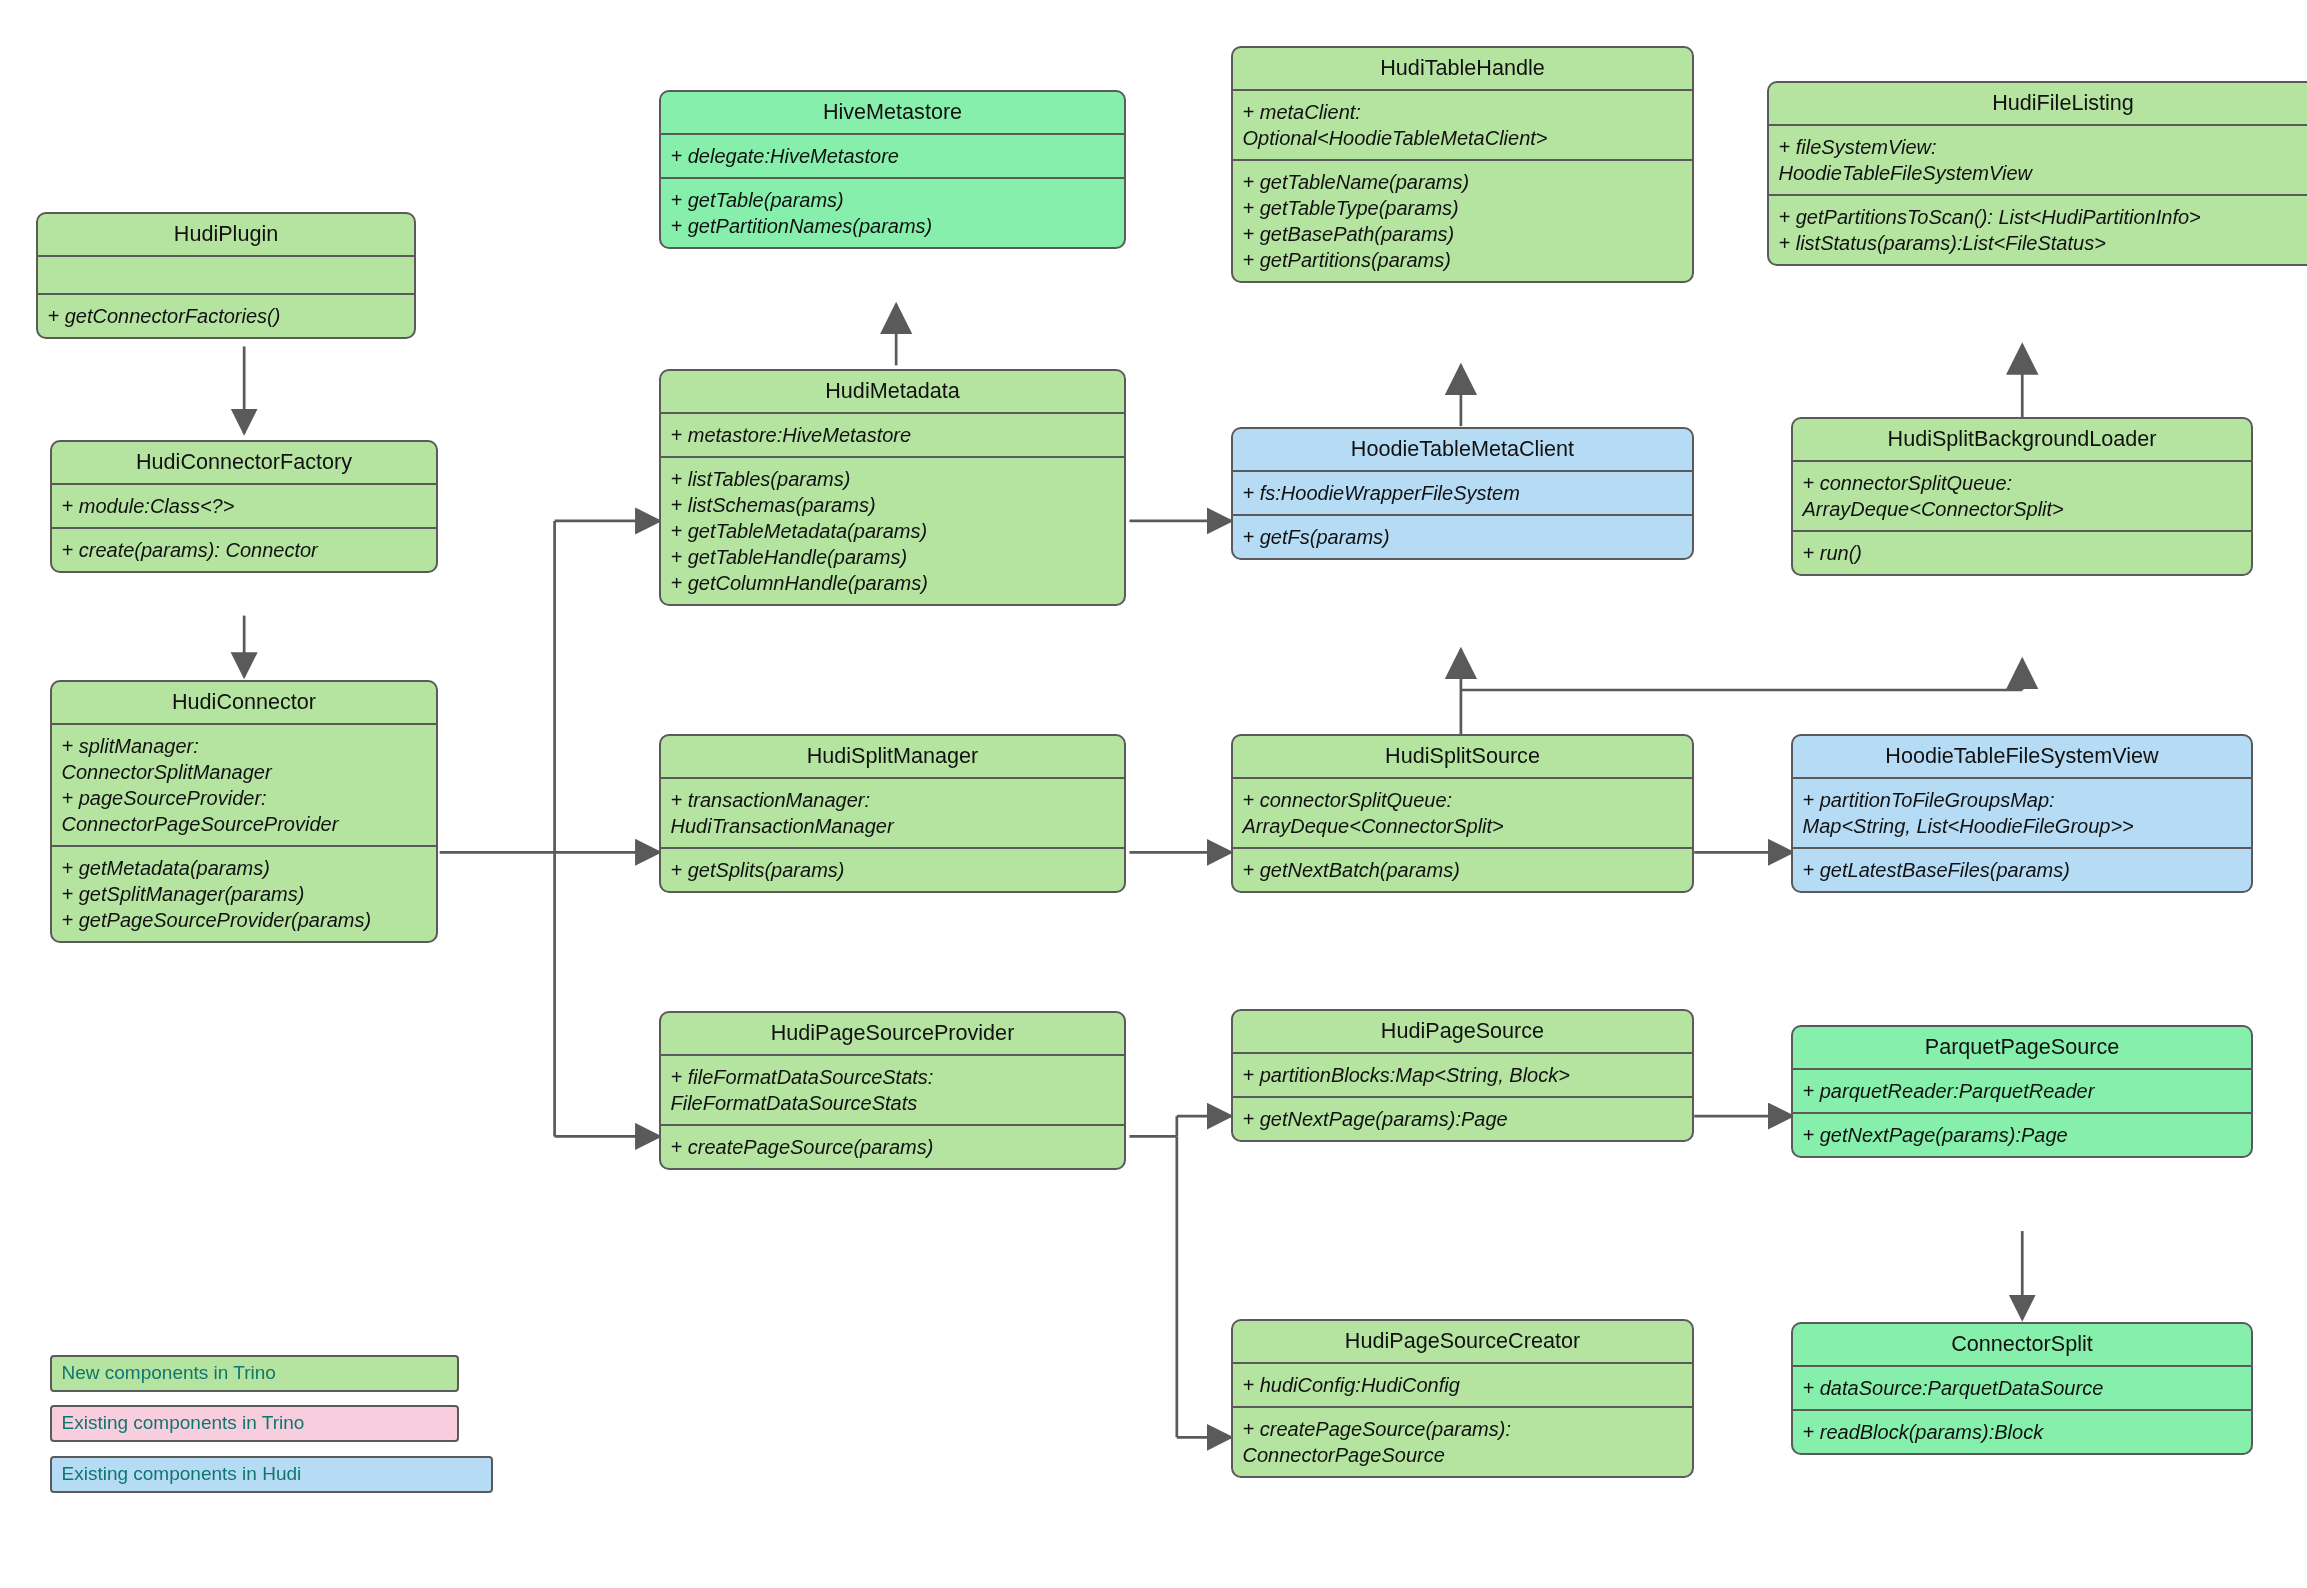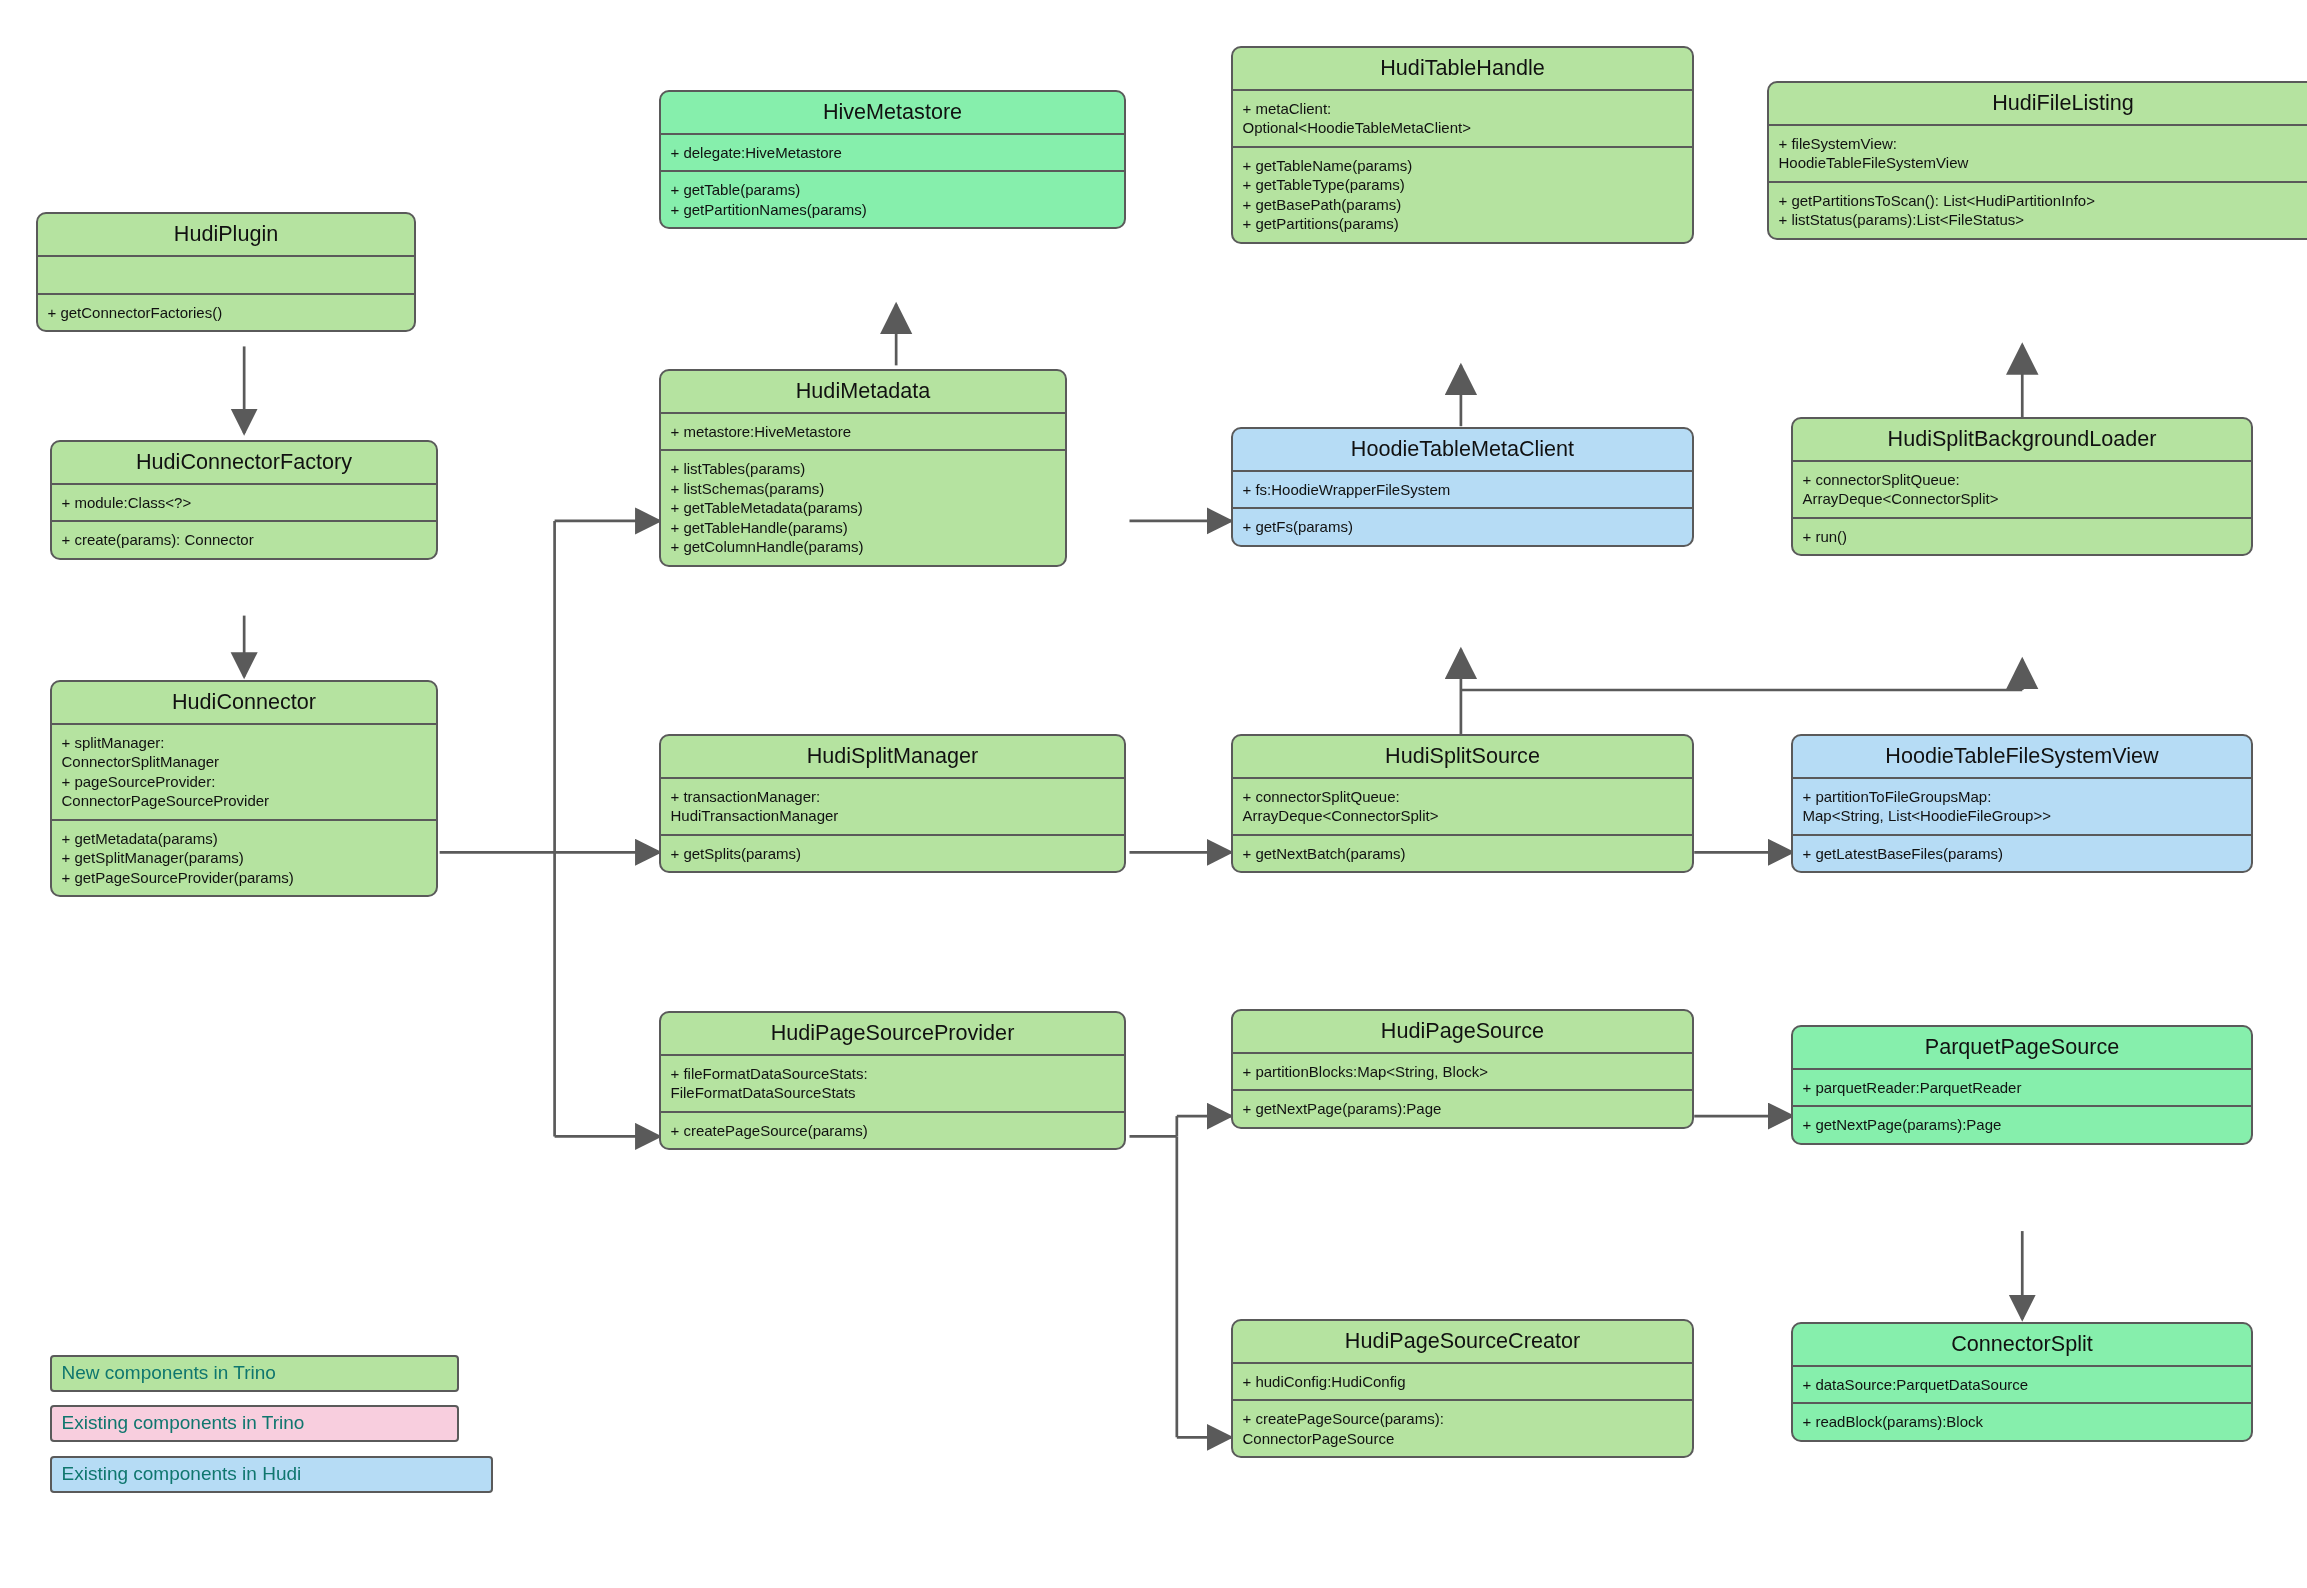--- a/index.html
+++ b/index.html
@@ -41,24 +41,25 @@
     text-align: center;
     font-size: 21.6px;
     color: #111111;
     padding: 8px 6.8px 8px 6.8px;
     line-height: 1.15;
     border-bottom: 2px solid #5a5a5a;
     white-space: nowrap;
   }
   .node .section {
     padding: 8px 9.5px 8px 9.5px;
-    font-size: 15px;
+    font-size: 20px;
     color: #111111;
     line-height: 1.30;
     border-bottom: 2px solid #5a5a5a;
+    font-style: italic;
   }
   .node .section:last-child {
     border-bottom: none;
   }
   .node .section.empty {
     min-height: 28px;
     padding-top: 4px;
     padding-bottom: 4px;
   }
   .node .section div {
@@ -173,21 +174,21 @@
     <div class="title">HiveMetastore</div>
     <div class="section">
       <div>+ delegate:HiveMetastore</div>
     </div>
     <div class="section">
       <div>+ getTable(params)</div>
       <div>+ getPartitionNames(params)</div>
     </div>
   </div>
 
-  <div class="node green" style="left:659px; top:369px; width:408px;">
+  <div class="node green" style="left:659px; top:369px; width:467px;">
     <div class="title">HudiMetadata</div>
     <div class="section">
       <div>+ metastore:HiveMetastore</div>
     </div>
     <div class="section">
       <div>+ listTables(params)</div>
       <div>+ listSchemas(params)</div>
       <div>+ getTableMetadata(params)</div>
       <div>+ getTableHandle(params)</div>
       <div>+ getColumnHandle(params)</div>

